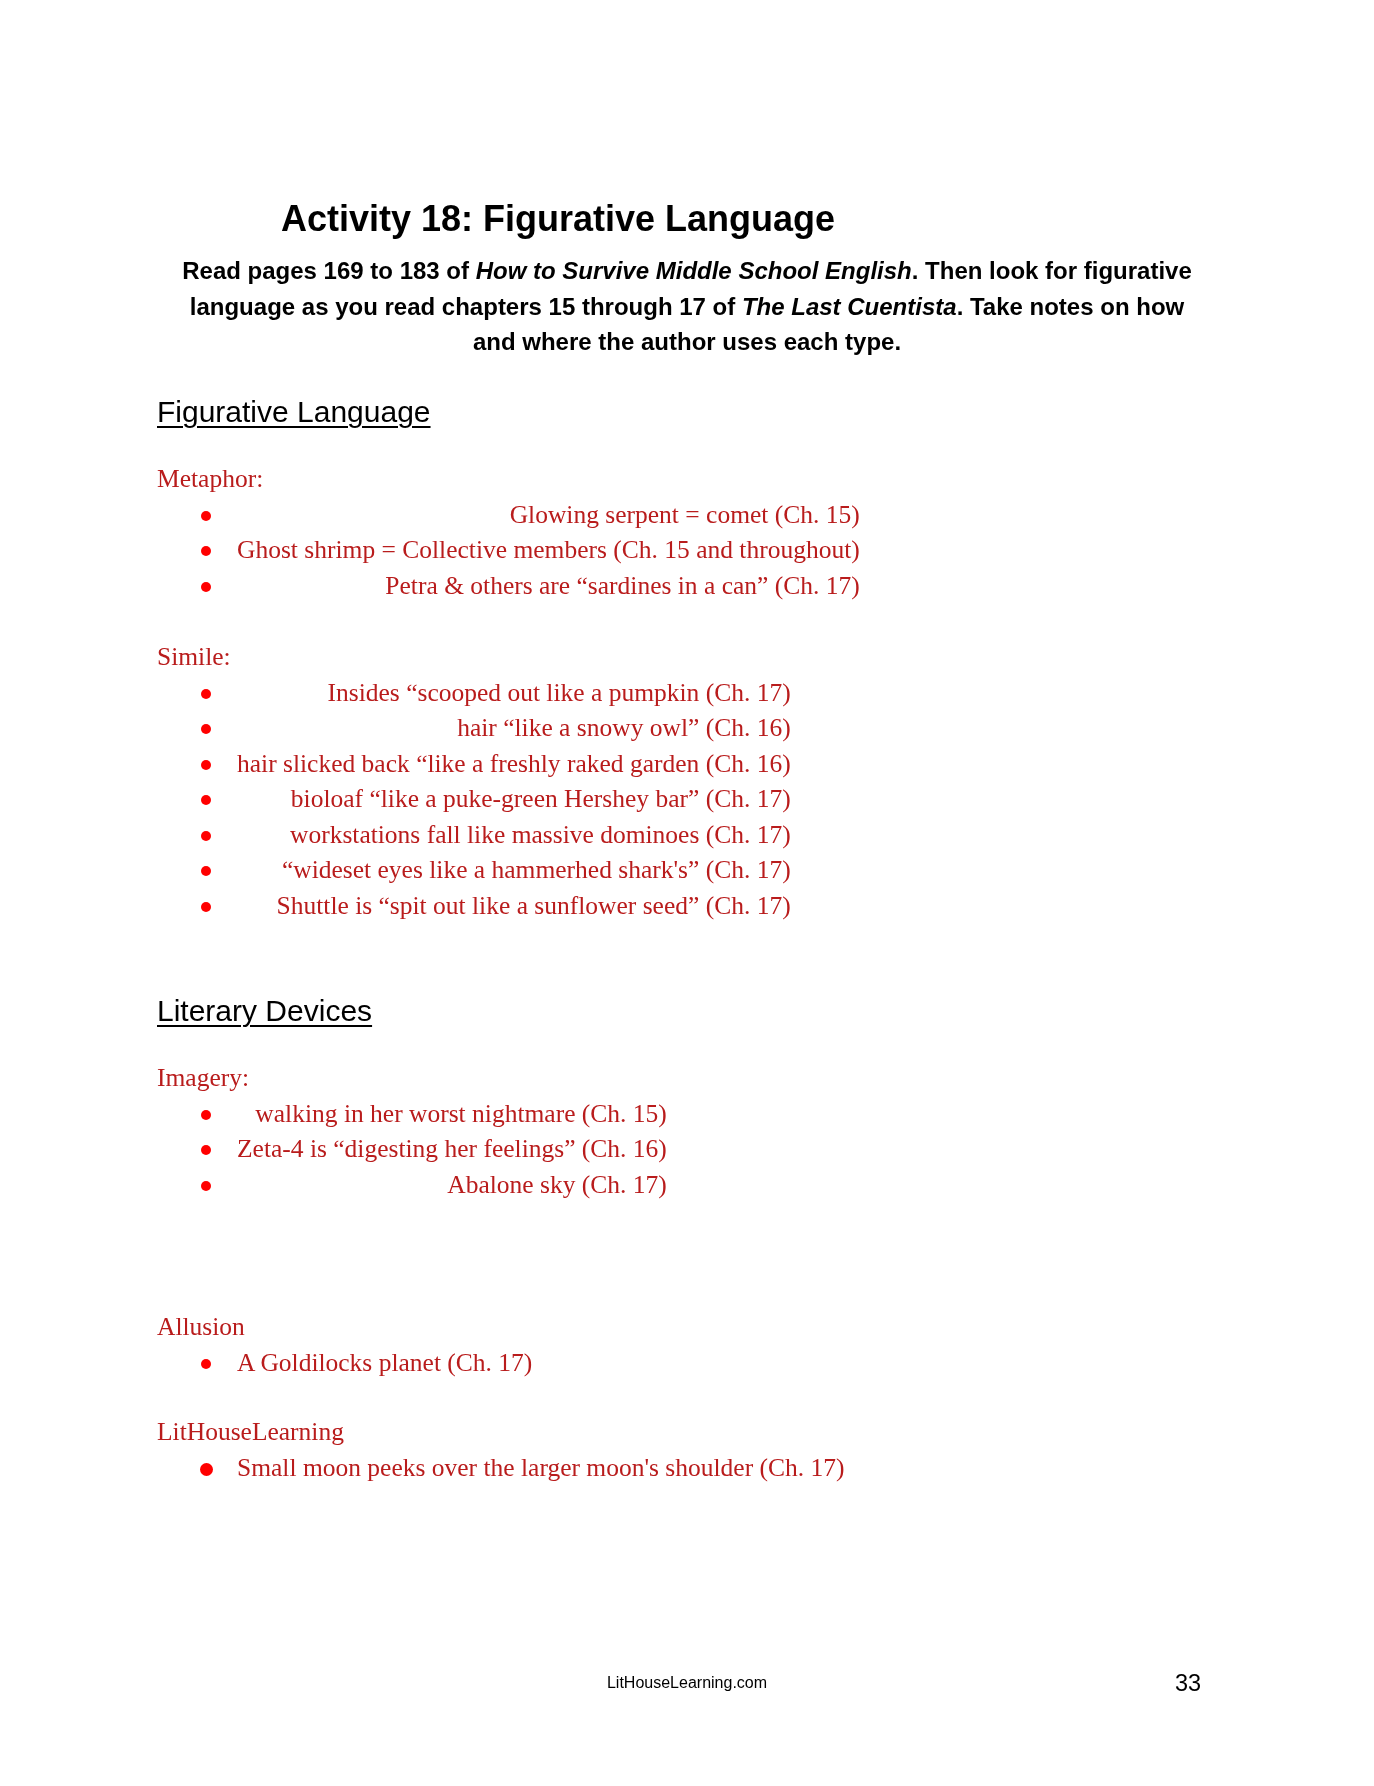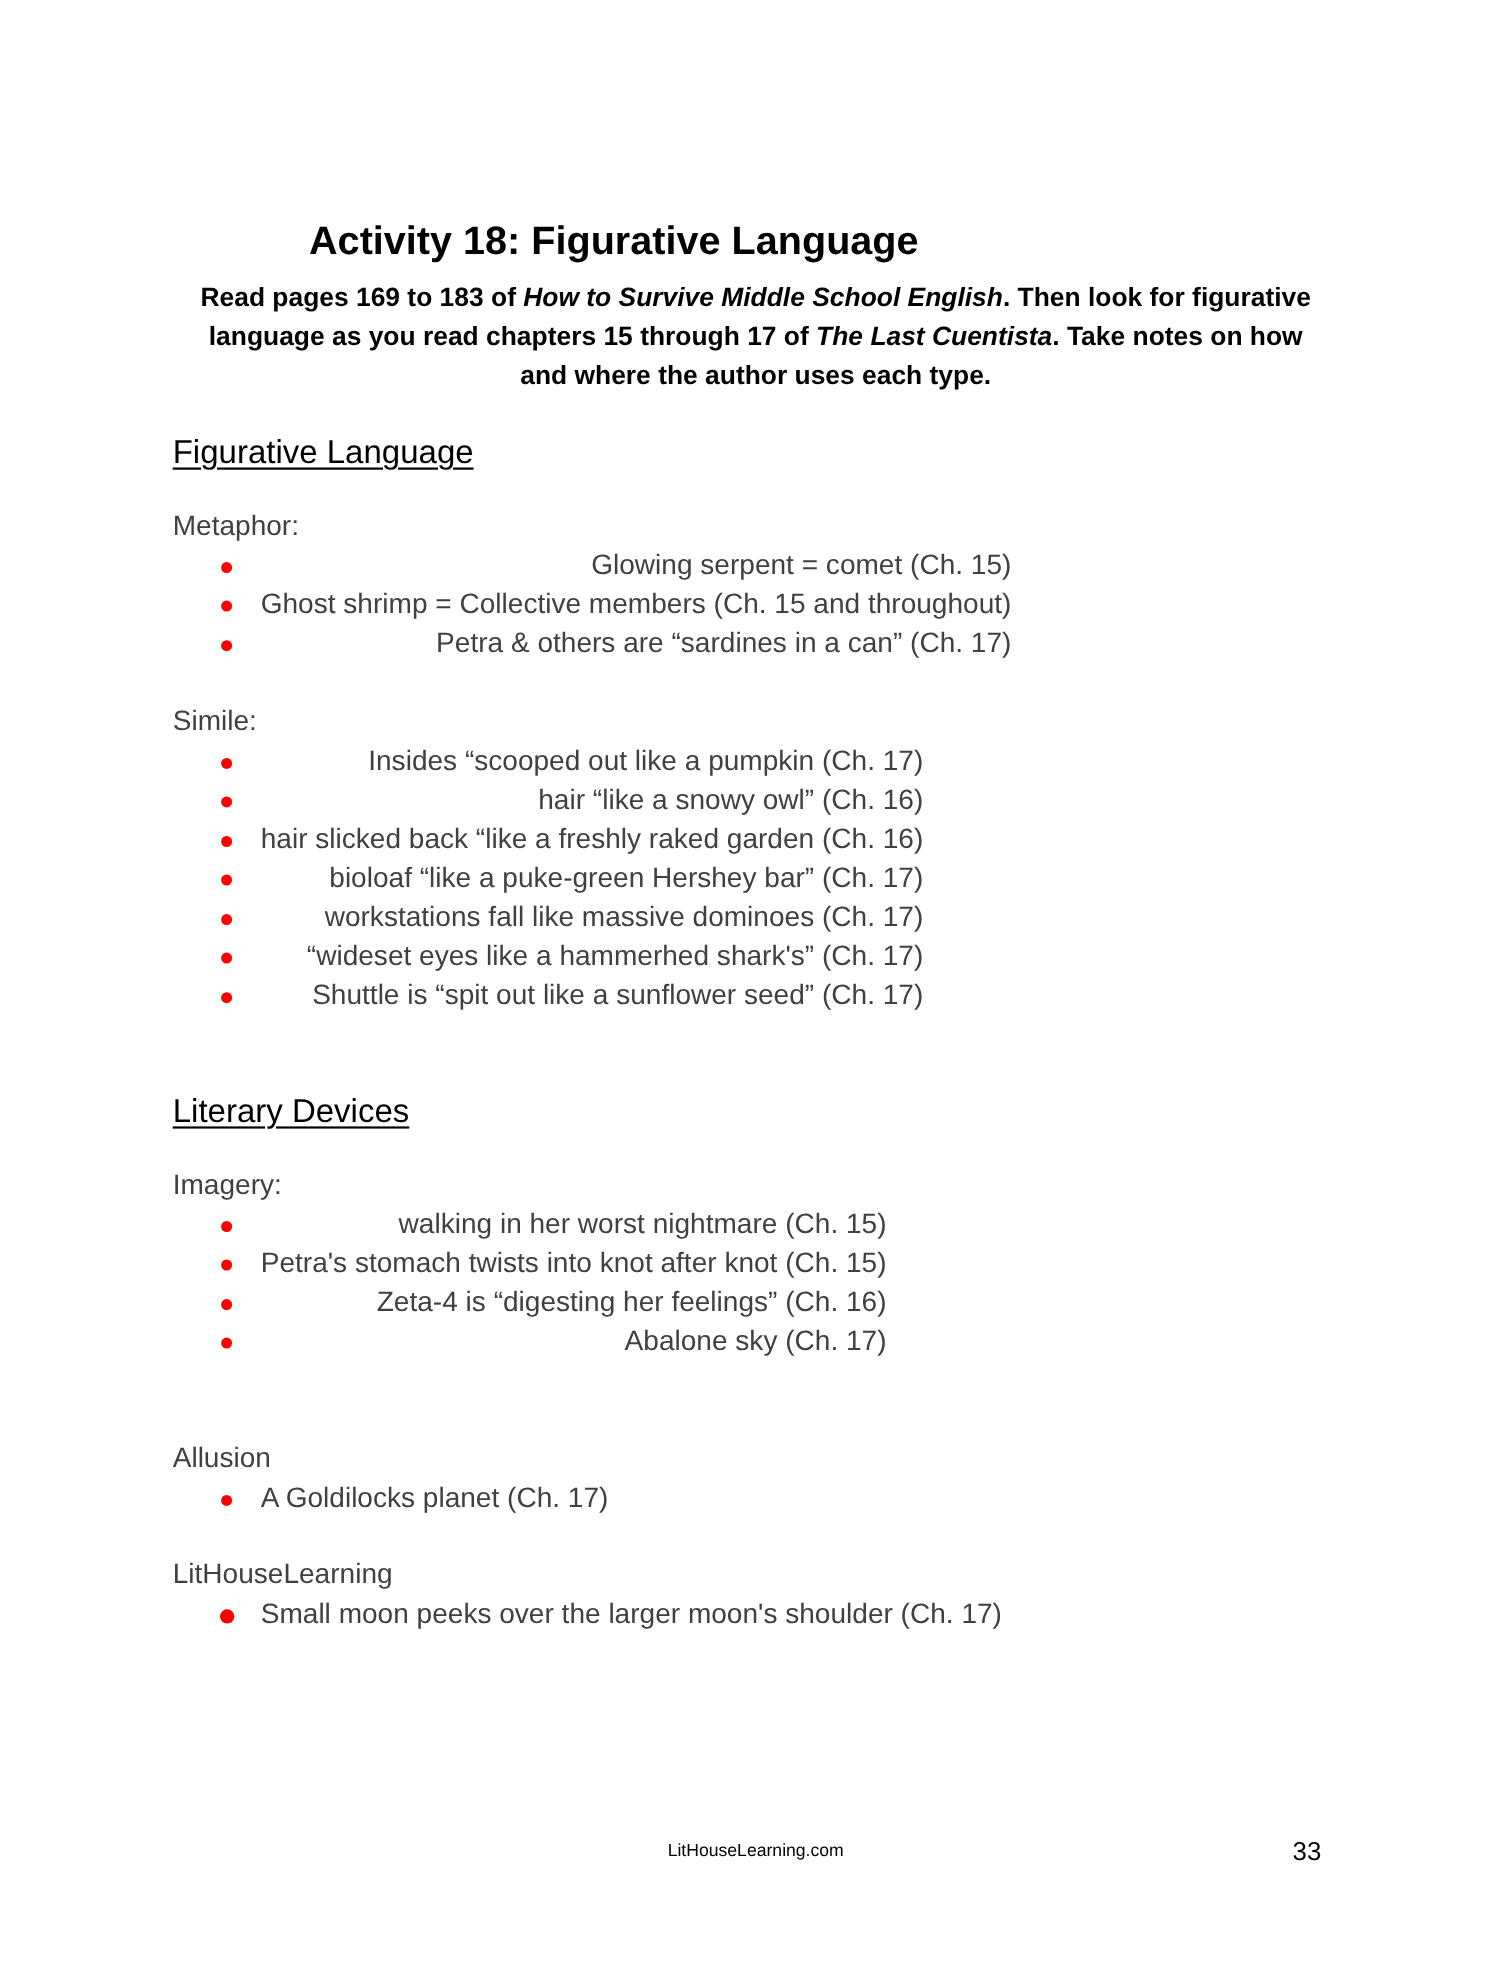--- a/index.html
+++ b/index.html
@@ -45,23 +45,24 @@
       line-height: 36px;
       text-decoration: underline;
       text-decoration-thickness: 2px;
       text-underline-offset: 4px;
       margin: 0;
       font-weight: normal;
     }
     .category {
       position: absolute;
       left: 157px;
-      color: #404040;
+      color: #b91c1c;
       font-size: 25.5px;
       line-height: 35.5px;
+      font-family: Liberation Serif, serif;
     }
     .cat-label {
       display: block;
     }
     ul.items {
       list-style: none;
       margin: 0;
       padding: 0;
       text-align: right;
     }
@@ -132,21 +133,20 @@
     <li><span class="bullet"></span><span>Shuttle is “spit out like a sunflower seed” (Ch. 17)</span></li>
   </ul>
 </div>
 
 <h2 class="section-heading" style="top:993px;">Literary Devices</h2>
 
 <div class="category" style="top:1060px;">
   <span class="cat-label">Imagery:</span>
   <ul class="items">
     <li><span class="bullet"></span><span>walking in her worst nightmare (Ch. 15)</span></li>
-    <li><span class="bullet"></span><span>Petra's stomach twists into knot after knot (Ch. 15)</span></li>
     <li><span class="bullet"></span><span>Zeta-4 is “digesting her feelings” (Ch. 16)</span></li>
     <li><span class="bullet"></span><span>Abalone sky (Ch. 17)</span></li>
   </ul>
 </div>
 
 <div class="category" style="top:1309px;">
   <span class="cat-label">Allusion</span>
   <ul class="items">
     <li><span class="bullet"></span><span>A Goldilocks planet (Ch. 17)</span></li>
   </ul>

